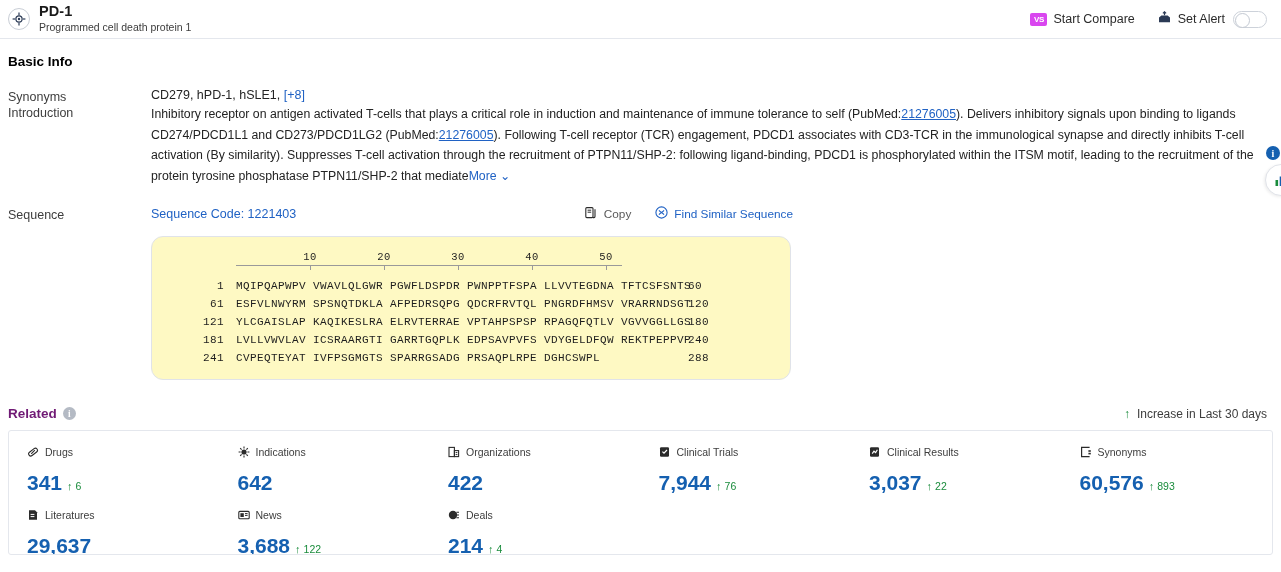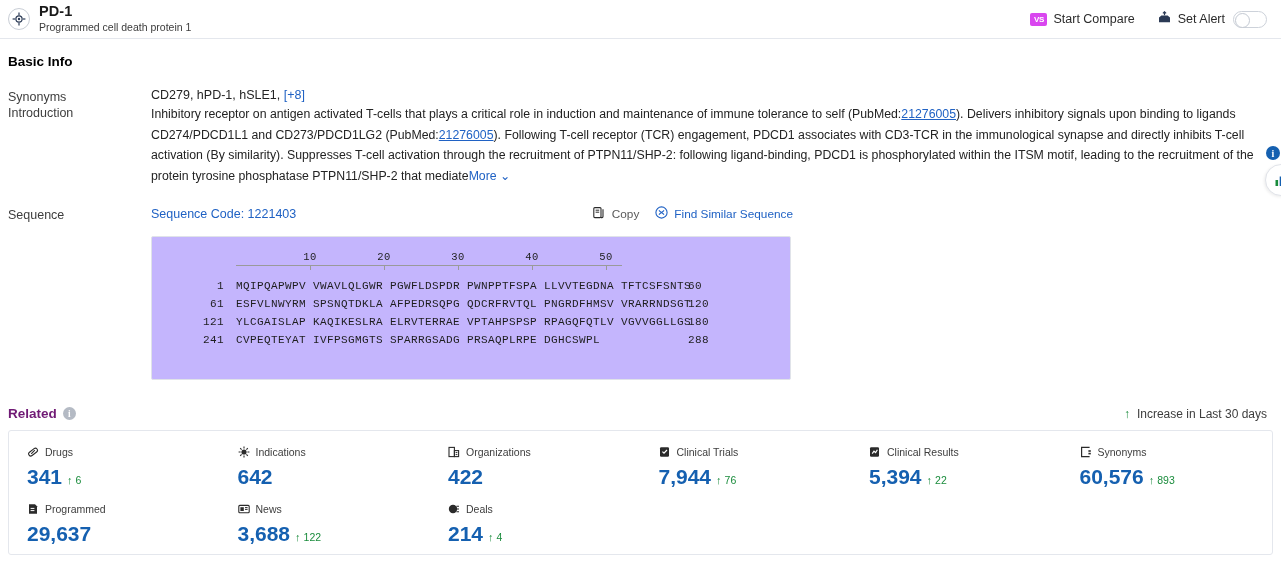--- a/index.html
+++ b/index.html
@@ -87,31 +87,31 @@
   .more-link {
     color: #2062c4; cursor: pointer; white-space: nowrap;
   }
 
   
   .seq-row { margin-top: 20px; }
   .seq-head {
     display: flex; align-items: center;
   }
   .seq-code { font-size: 12.5px; color: #2062c4; cursor: pointer; }
-  .seq-actions { margin-left: auto; display: flex; align-items: center; gap: 16px; padding-right: 488px; text-align: right; }
+  .seq-actions { margin-left: auto; display: flex; align-items: center; gap: 24px; padding-right: 488px; text-align: right; }
   .seq-act { display: flex; align-items: center; gap: 6px; font-size: 11.8px; cursor: pointer; }
   .seq-act.gray { color: #5a5a5a; }
   .seq-act.blue { color: #2062c4; }
 
   .seq-box {
     margin-top: 14px;
     width: 640px;
     border: 1px solid #e0e3e9;
-    border-radius: 2px;
-    background: #c4b5fd;
+    border-radius: 12px;
+    background: #fef9c3;
     padding: 14px 0 14px 0;
     height: 144px;
   }
   .seq-inner {
     font-family: "Liberation Mono", monospace;
     font-size: 11px;
     color: #1d1d1d;
     letter-spacing: .4px;
   }
   .ruler {
@@ -173,21 +173,21 @@
   .stat { padding-left: 18px; }
   .stat-label {
     display: flex; align-items: center; gap: 6px;
     font-size: 10.5px; color: #3d3d3d; height: 14px;
   }
   .stat-icon {
     width: 12px; height: 12px; display: flex;
     align-items: center; justify-content: center; flex: 0 0 12px;
   }
   .stat-val {
-    display: flex; align-items: baseline; gap: 5px; margin-top: 5px;
+    display: flex; align-items: baseline; gap: 5px; margin-top: 11px;
   }
   .stat-num {
     font-size: 21px; font-weight: bold; color: #1560b0; line-height: 26px;
   }
   .stat-delta { display: flex; align-items: baseline; gap: 3px; }
   .stat-delta .arrow-up { font-size: 11px; }
   .delta-num { font-size: 10.5px; color: #1a8c3c; }
 
   
   .rail {
@@ -318,20 +318,25 @@
           <span class="seq-start">61</span>
           <span class="seq-chunks">ESFVLNWYRM SPSNQTDKLA AFPEDRSQPG QDCRFRVTQL PNGRDFHMSV VRARRNDSGT</span>
           <span class="seq-end">120</span>
         </div>
         <div class="seq-line">
           <span class="seq-start">121</span>
           <span class="seq-chunks">YLCGAISLAP KAQIKESLRA ELRVTERRAE VPTAHPSPSP RPAGQFQTLV VGVVGGLLGS</span>
           <span class="seq-end">180</span>
         </div>
         <div class="seq-line">
+          <span class="seq-start">181</span>
+          <span class="seq-chunks">LVLLVWVLAV ICSRAARGTI GARRTGQPLK EDPSAVPVFS VDYGELDFQW REKTPEPPVP</span>
+          <span class="seq-end">240</span>
+        </div>
+        <div class="seq-line">
           <span class="seq-start">241</span>
           <span class="seq-chunks">CVPEQTEYAT IVFPSGMGTS SPARRGSADG PRSAQPLRPE DGHCSWPL</span>
           <span class="seq-end">288</span>
         </div>
       </div>
     </div>
   </div>
 </div>
 
 <div class="related-head">
@@ -429,21 +434,21 @@
       <div class="stat-label">
         <span class="stat-icon">
           <svg width="12" height="12" viewBox="0 0 12 12">
             <rect x="1" y="1.2" width="9" height="9.6" rx="1.2" fill="#2b2b2b"></rect>
             <path d="M3.2 7.6 L5 5.2 L6.6 6.6 L8.4 3.8" fill="none" stroke="#fff" stroke-width="1.2"></path>
           </svg>
         </span>
         <span>Clinical Results</span>
       </div>
       <div class="stat-val">
-        <span class="stat-num">5,394</span>
+        <span class="stat-num">3,037</span>
         <span class="stat-delta">
           <span class="arrow-up">↑</span>
           <span class="delta-num">22</span>
         </span>
       </div>
     </div>
 
     <div class="stat">
       <div class="stat-label">
         <span class="stat-icon">
@@ -466,21 +471,21 @@
 
     <div class="stat">
       <div class="stat-label">
         <span class="stat-icon">
           <svg width="12" height="12" viewBox="0 0 12 12">
             <path d="M2 1.2 H8 L10 3.2 V10.8 H2 Z" fill="#2b2b2b"></path>
             <line x1="3.6" y1="5.4" x2="7.4" y2="5.4" stroke="#fff" stroke-width="1"></line>
             <line x1="3.6" y1="7.6" x2="7.4" y2="7.6" stroke="#fff" stroke-width="1"></line>
           </svg>
         </span>
-        <span>Programmed</span>
+        <span>Literatures</span>
       </div>
       <div class="stat-val">
         <span class="stat-num">29,637</span>
       </div>
     </div>
 
     <div class="stat">
       <div class="stat-label">
         <span class="stat-icon">
           <svg width="12" height="12" viewBox="0 0 12 12">

